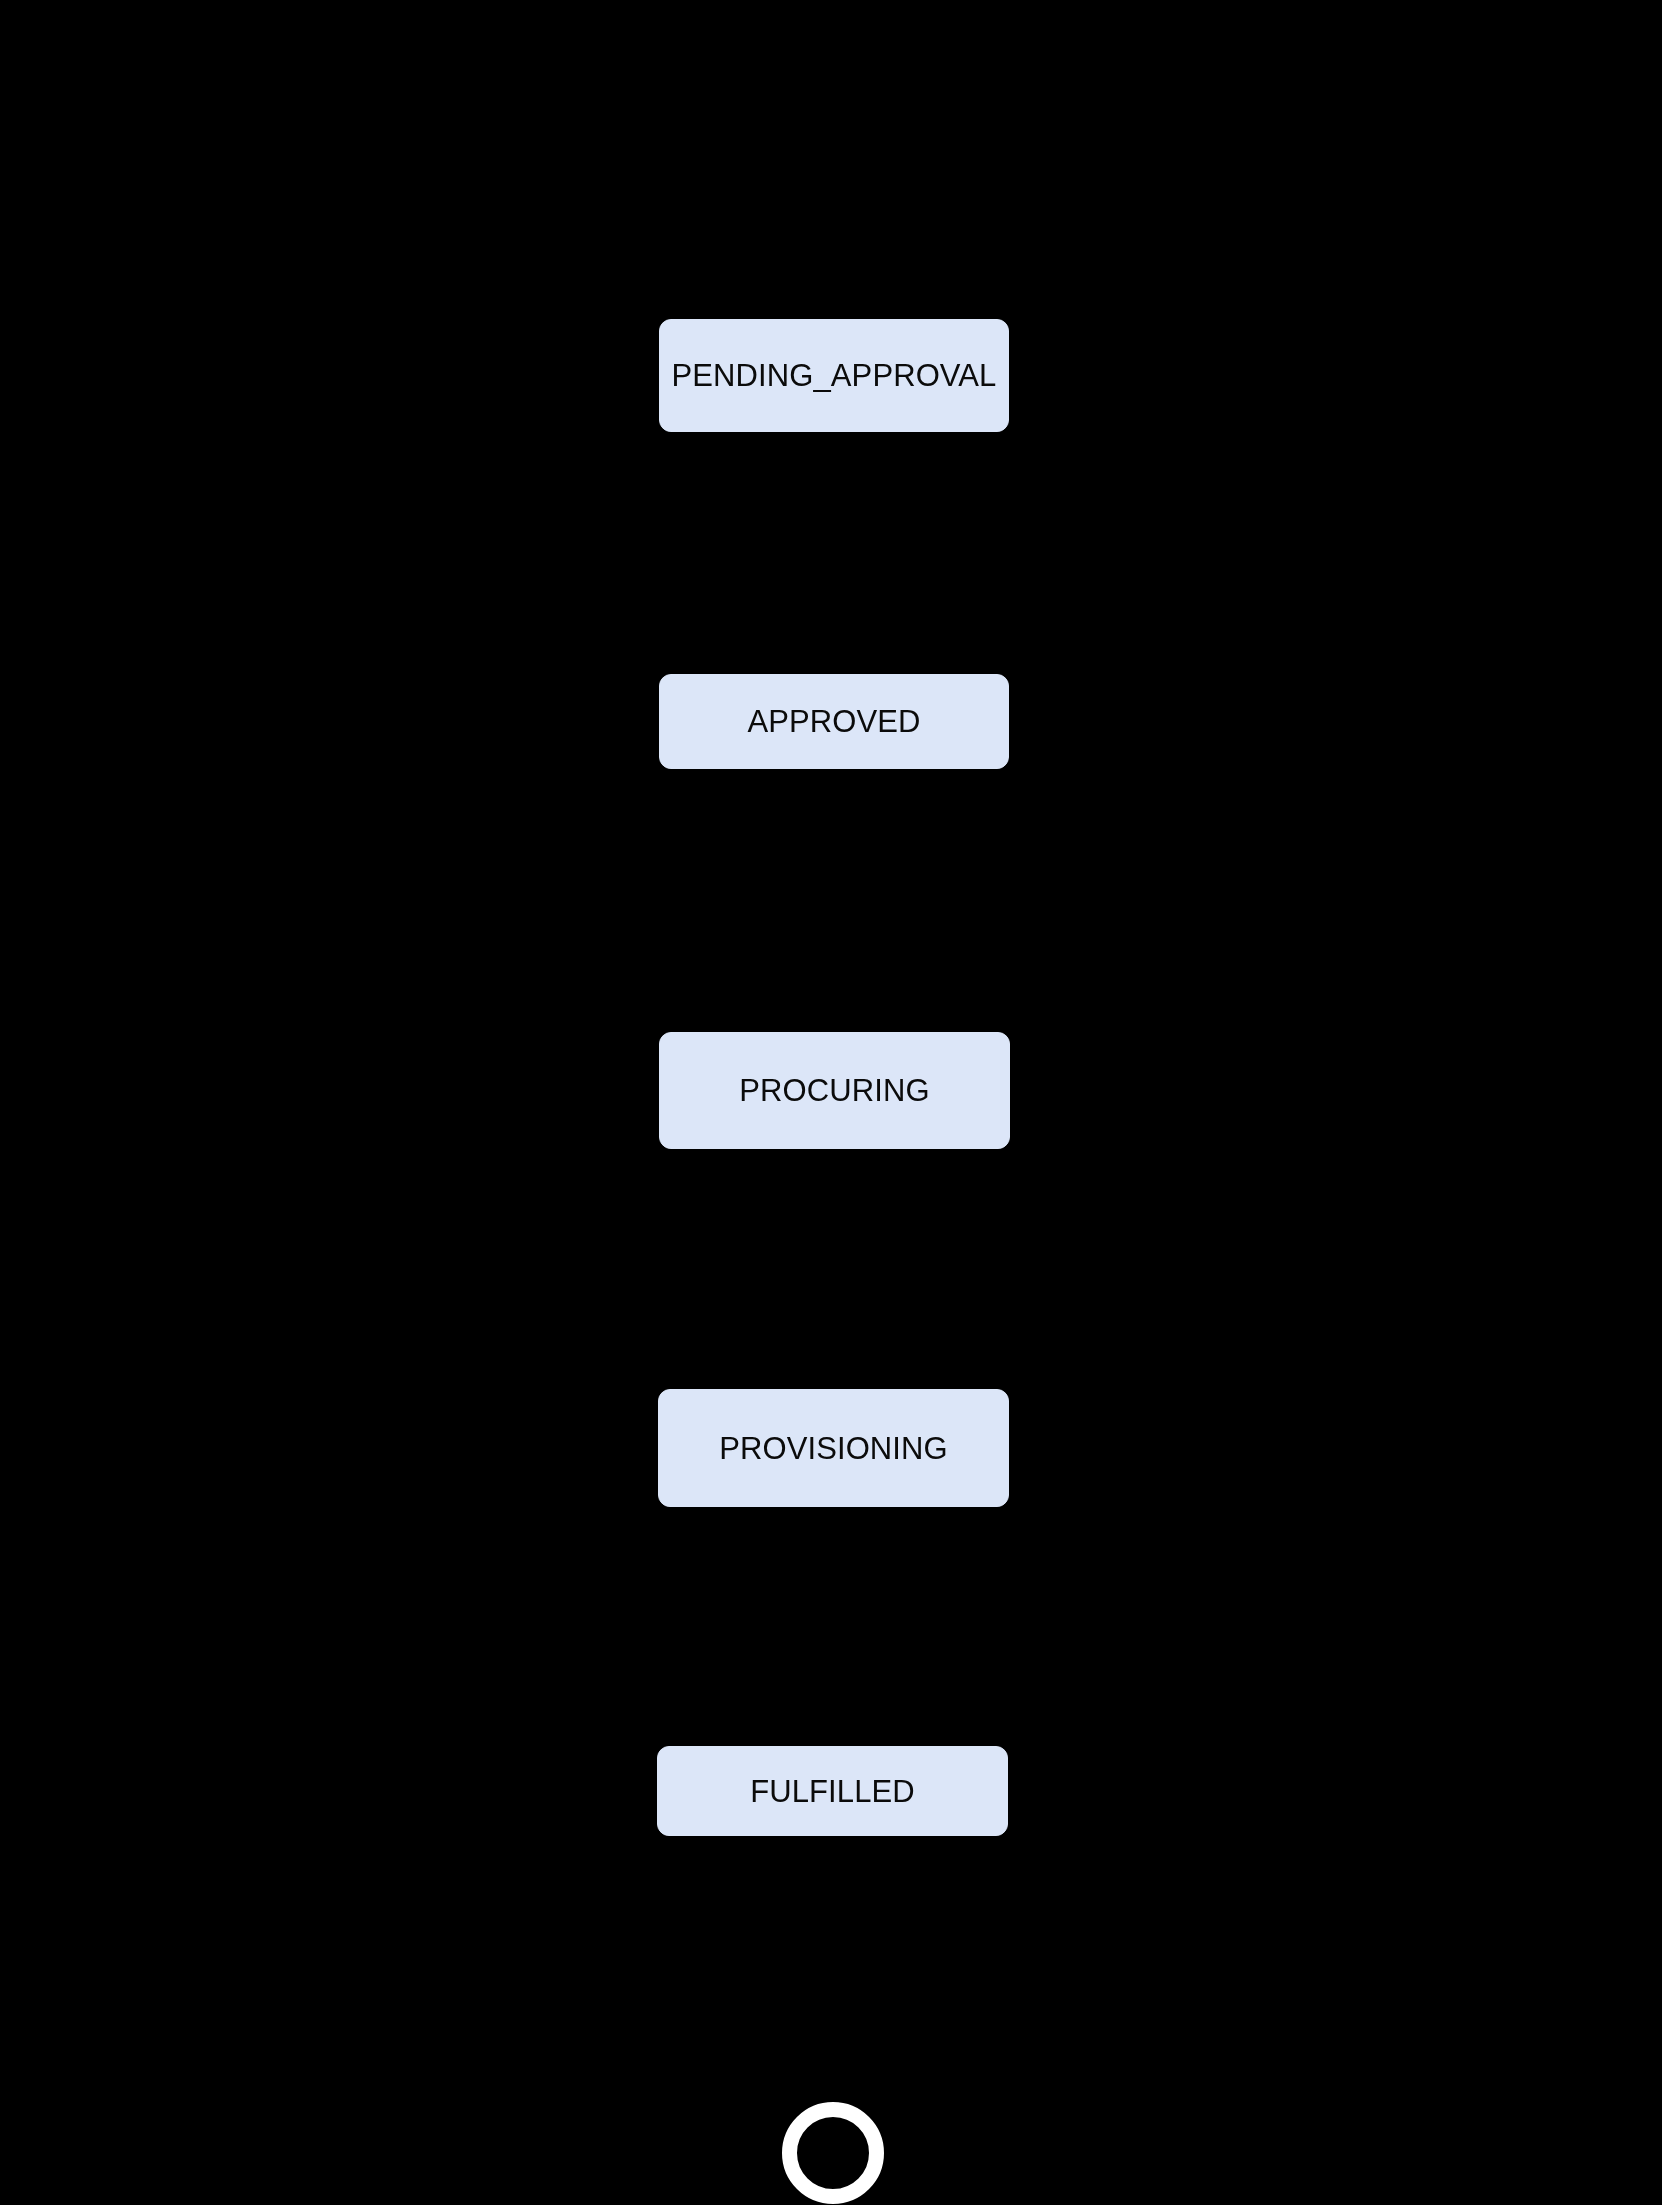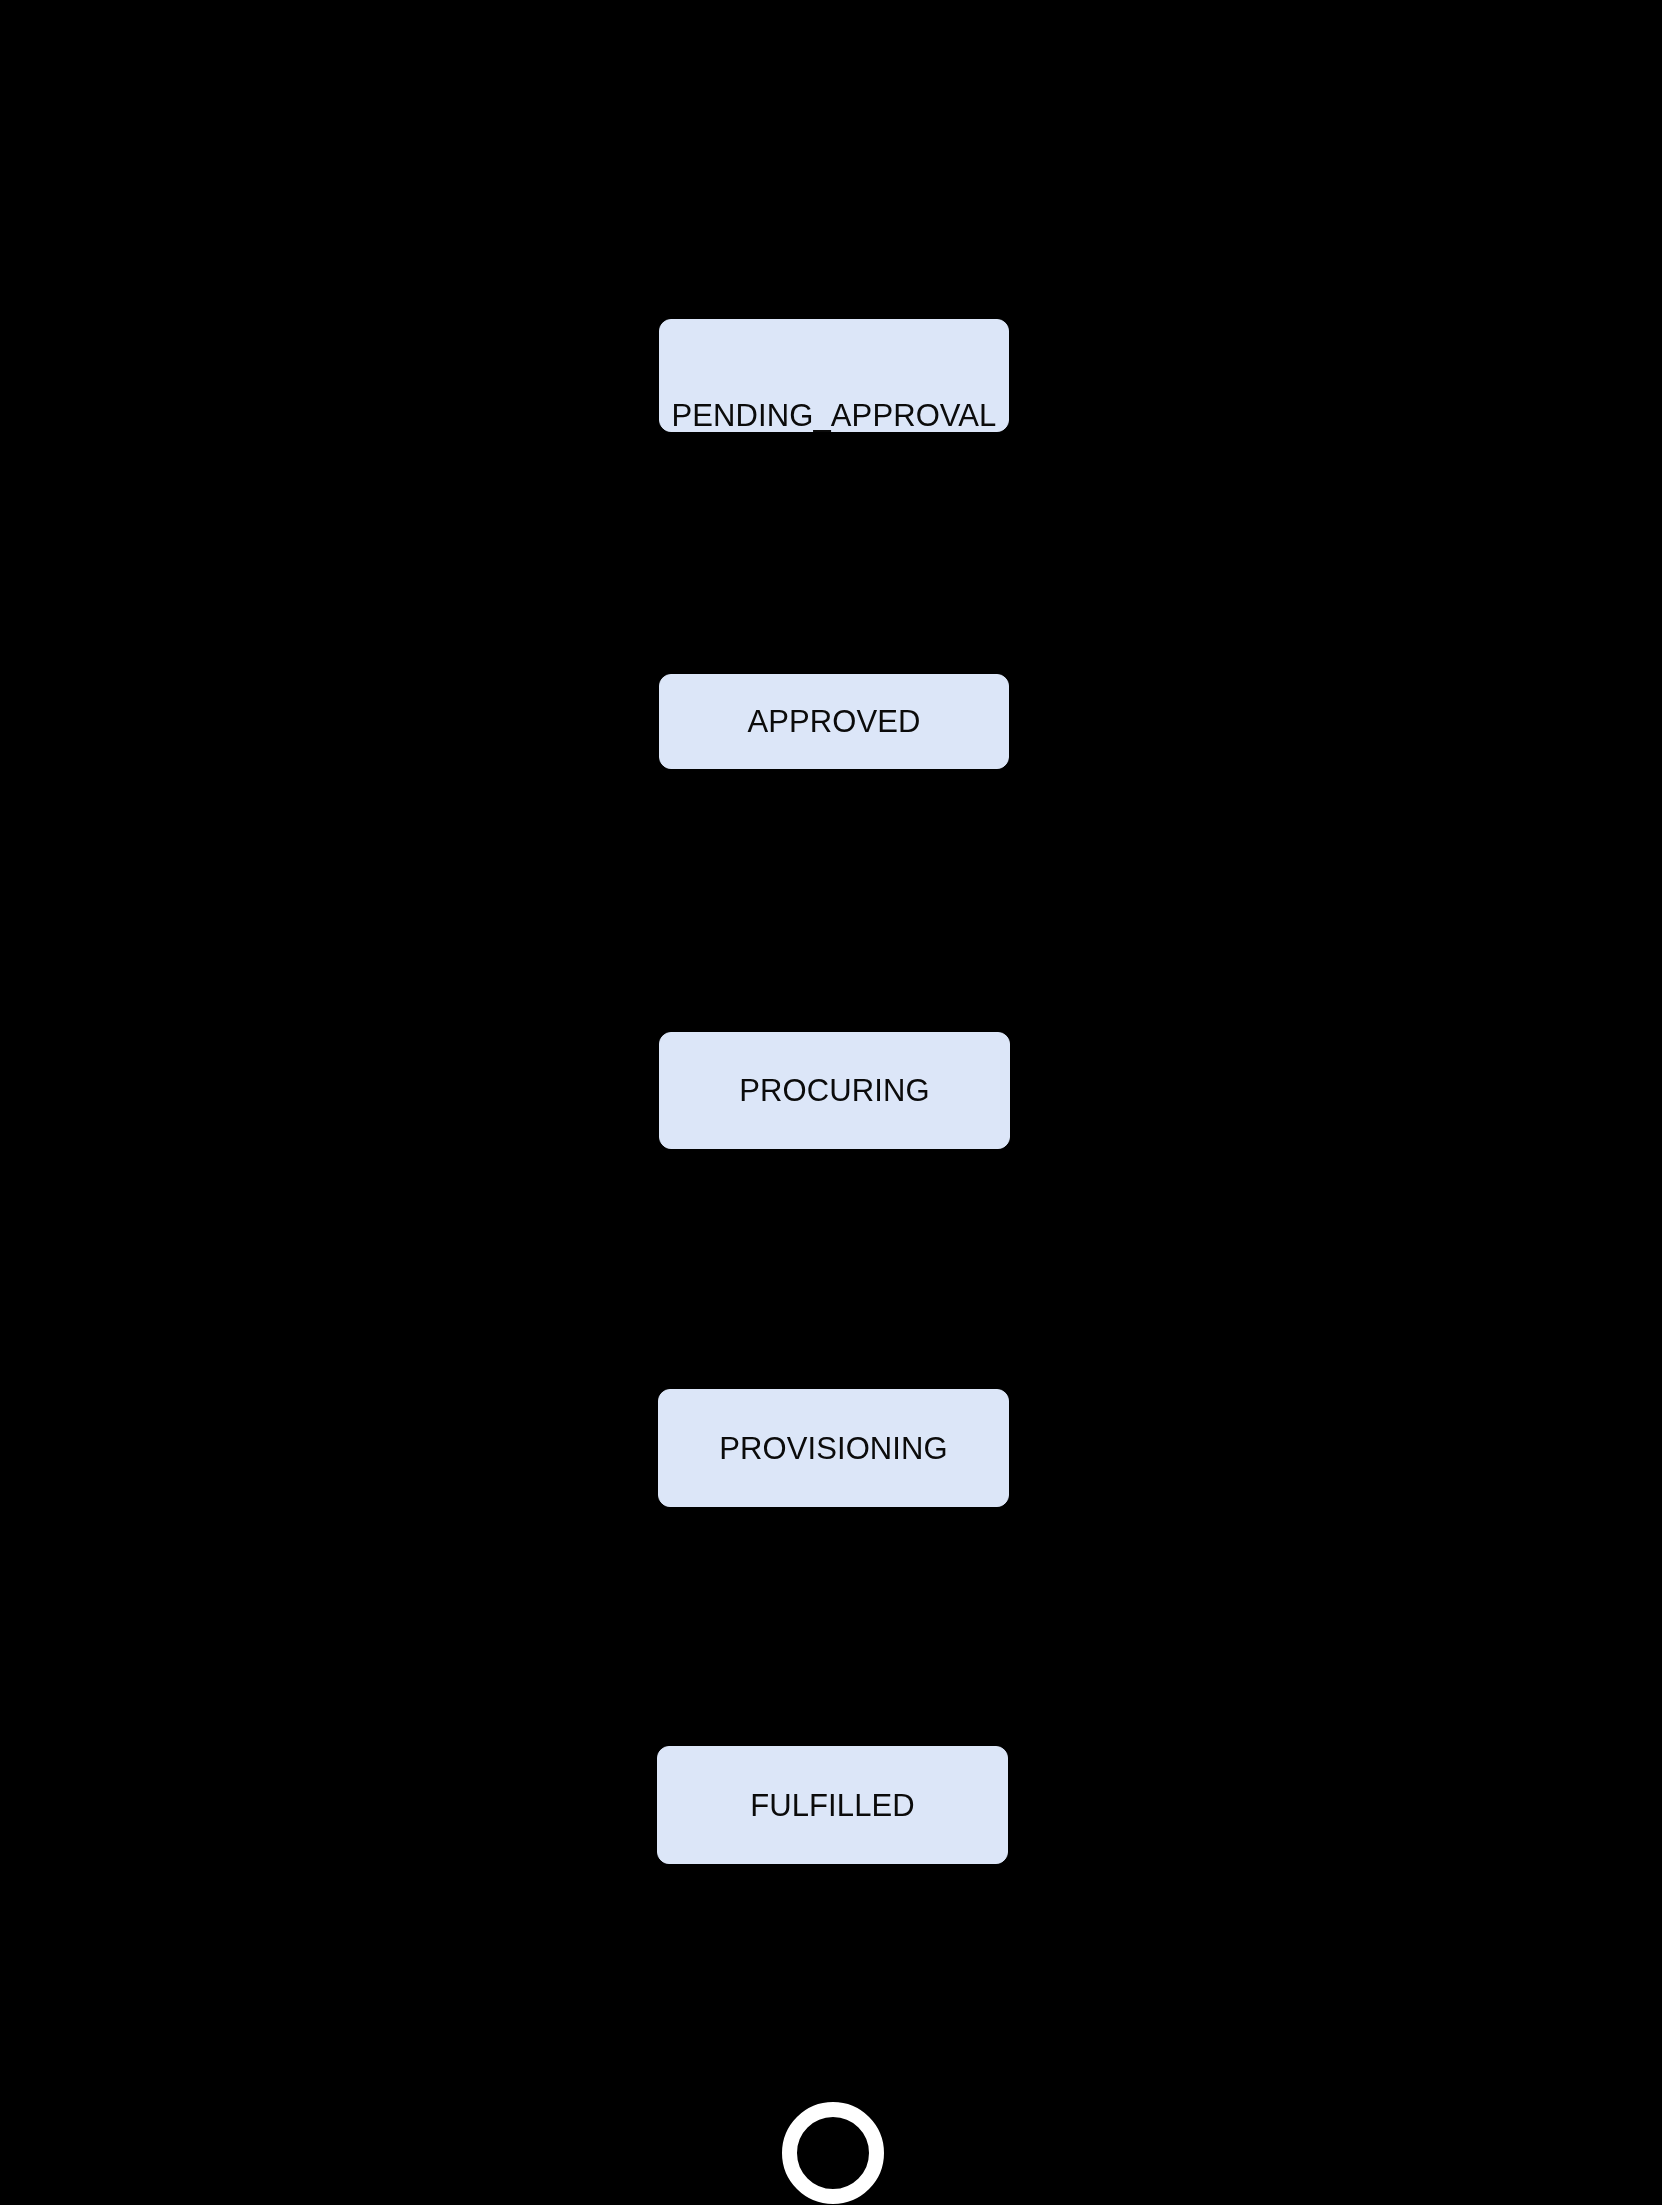--- a/index.html
+++ b/index.html
@@ -49,25 +49,25 @@
   .state-node-label {
     color: #0b0b0b;
     font-size: 31px;
     font-weight: 400;
     letter-spacing: 0.1px;
     line-height: 1;
     white-space: nowrap;
     text-align: center;
   }
 
-  .node-pending_approval { left: 659px; top: 319px;  width: 350px; height: 113px; align-items: flex-end; }
+  .node-pending_approval { left: 659px; top: 319px;  width: 350px; height: 113px; }
   .node-approved        { left: 659px; top: 674px; width: 350px; height: 95px; }
   .node-procuring       { left: 659px; top: 1032px; width: 351px; height: 117px; }
   .node-provisioning    { left: 658px; top: 1389px; width: 351px; height: 118px; }
-  .node-fulfilled       { left: 657px; top: 1746px; width: 351px; height: 118px; }
+  .node-fulfilled       { left: 657px; top: 1746px; width: 351px; height: 90px; }
 
   
   .end-node {
     position: absolute;
     left: 782px;
     top: 2102px;
     width: 102px;
     height: 102px;
     box-sizing: border-box;
     border-radius: 50%;

